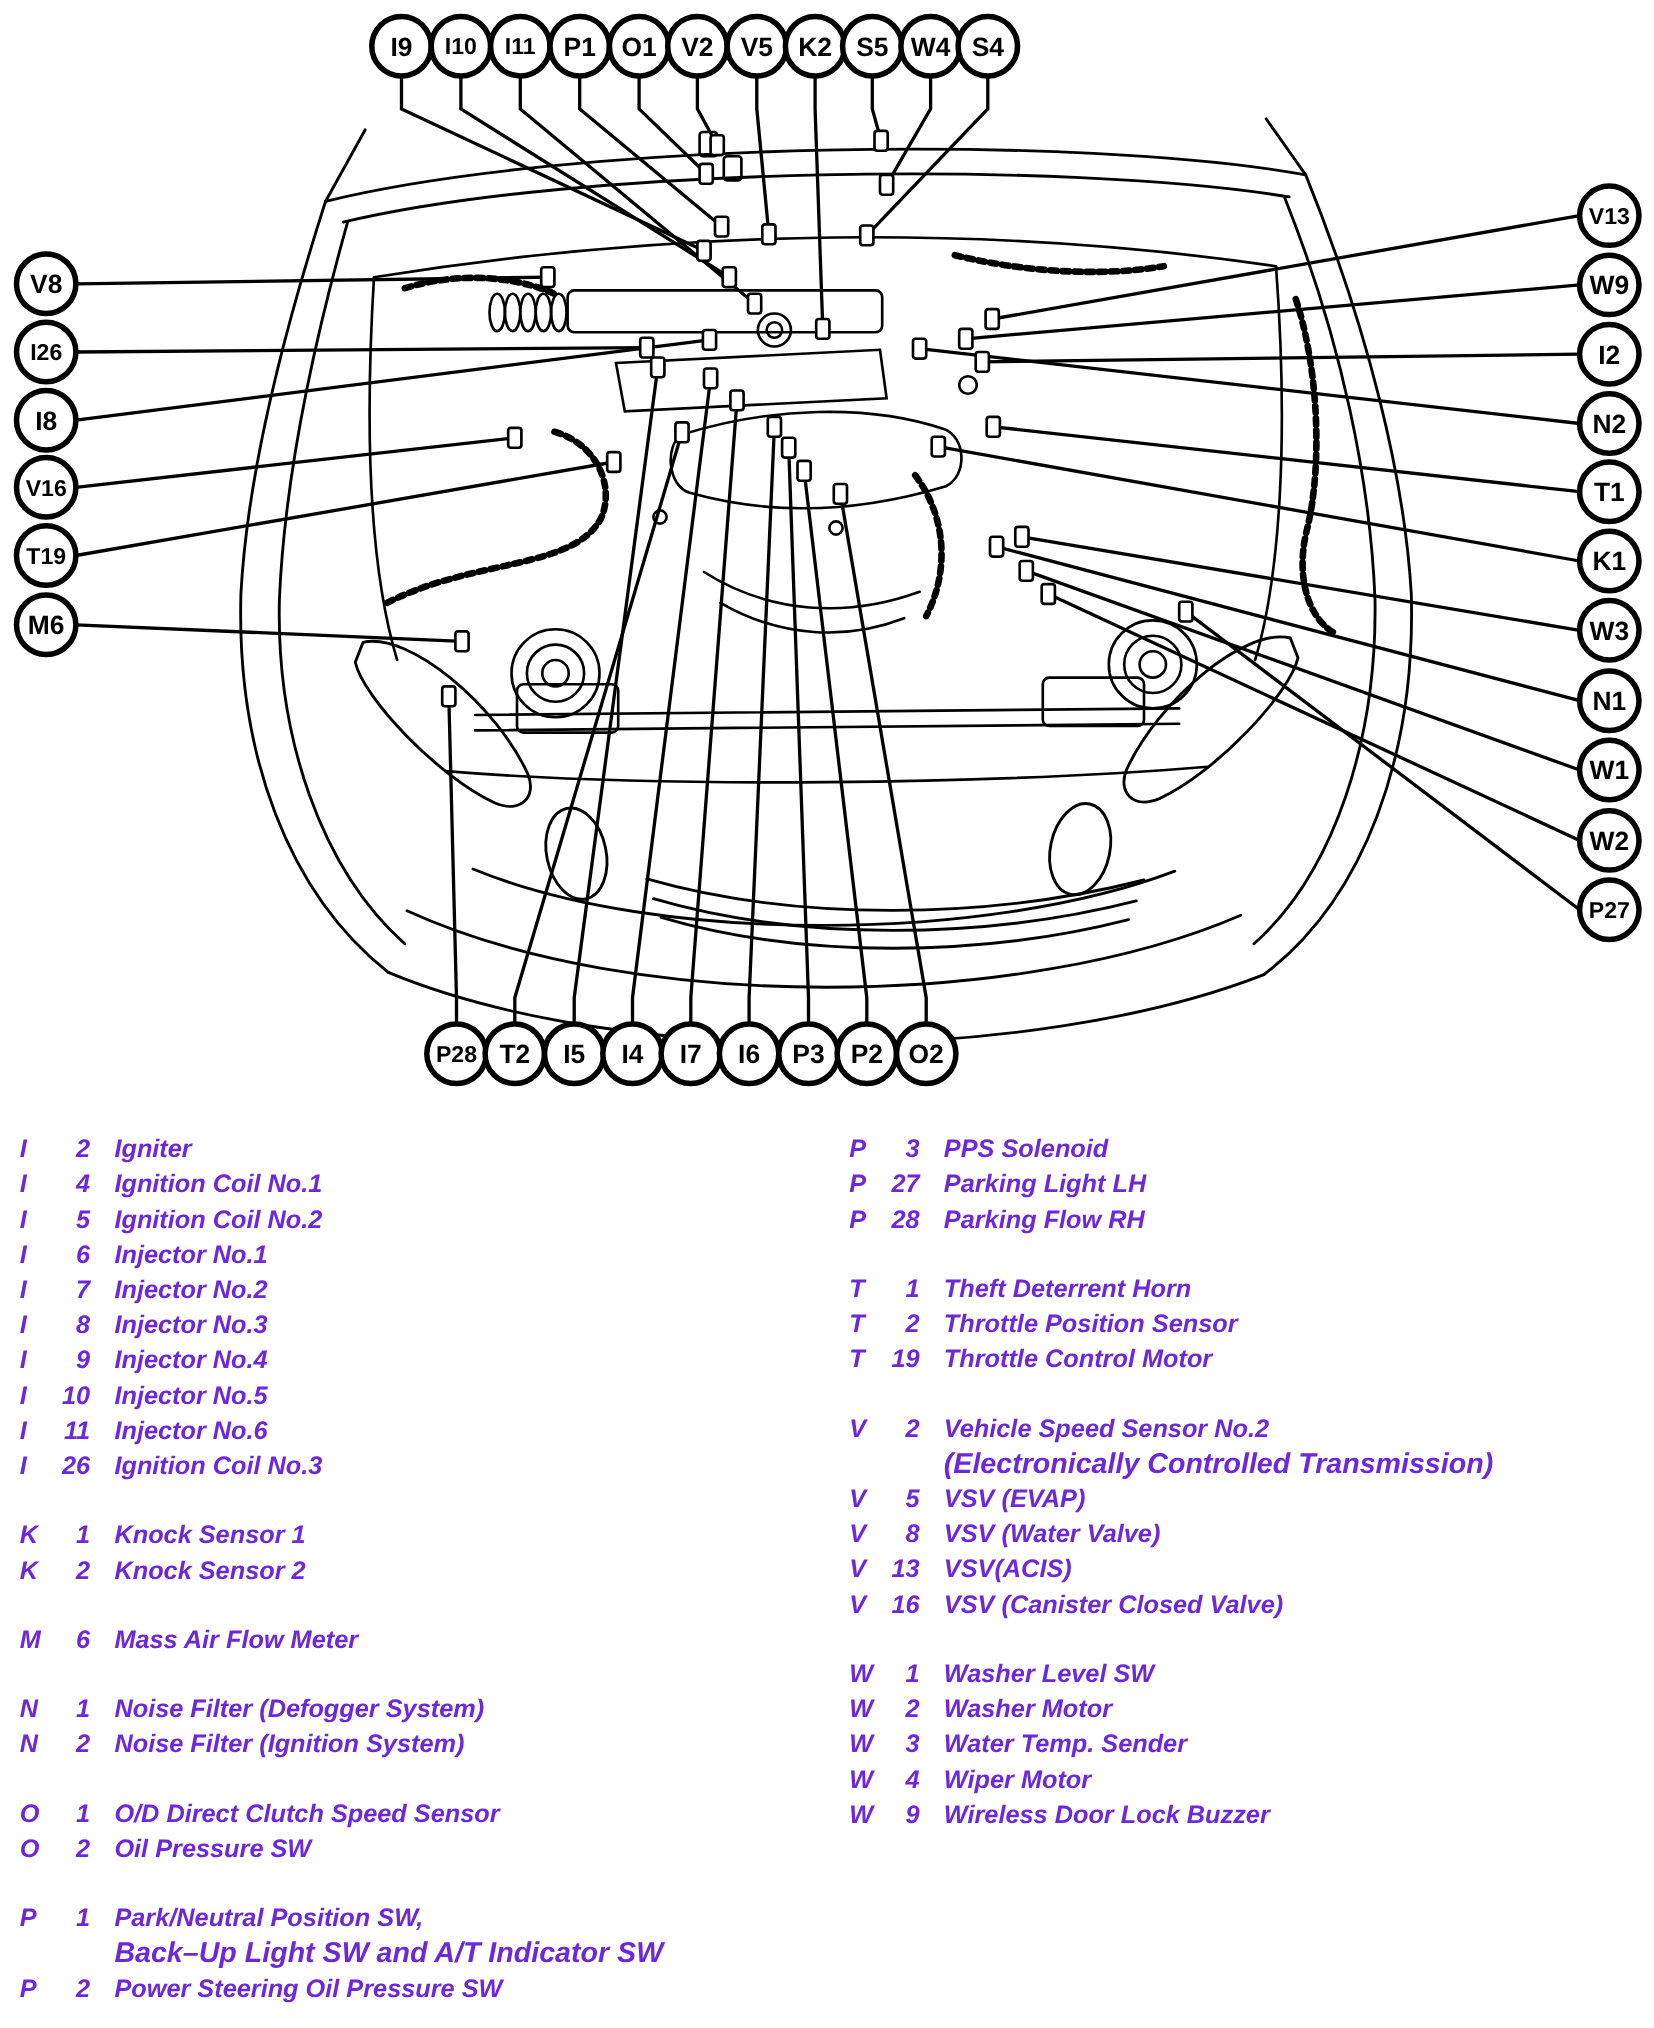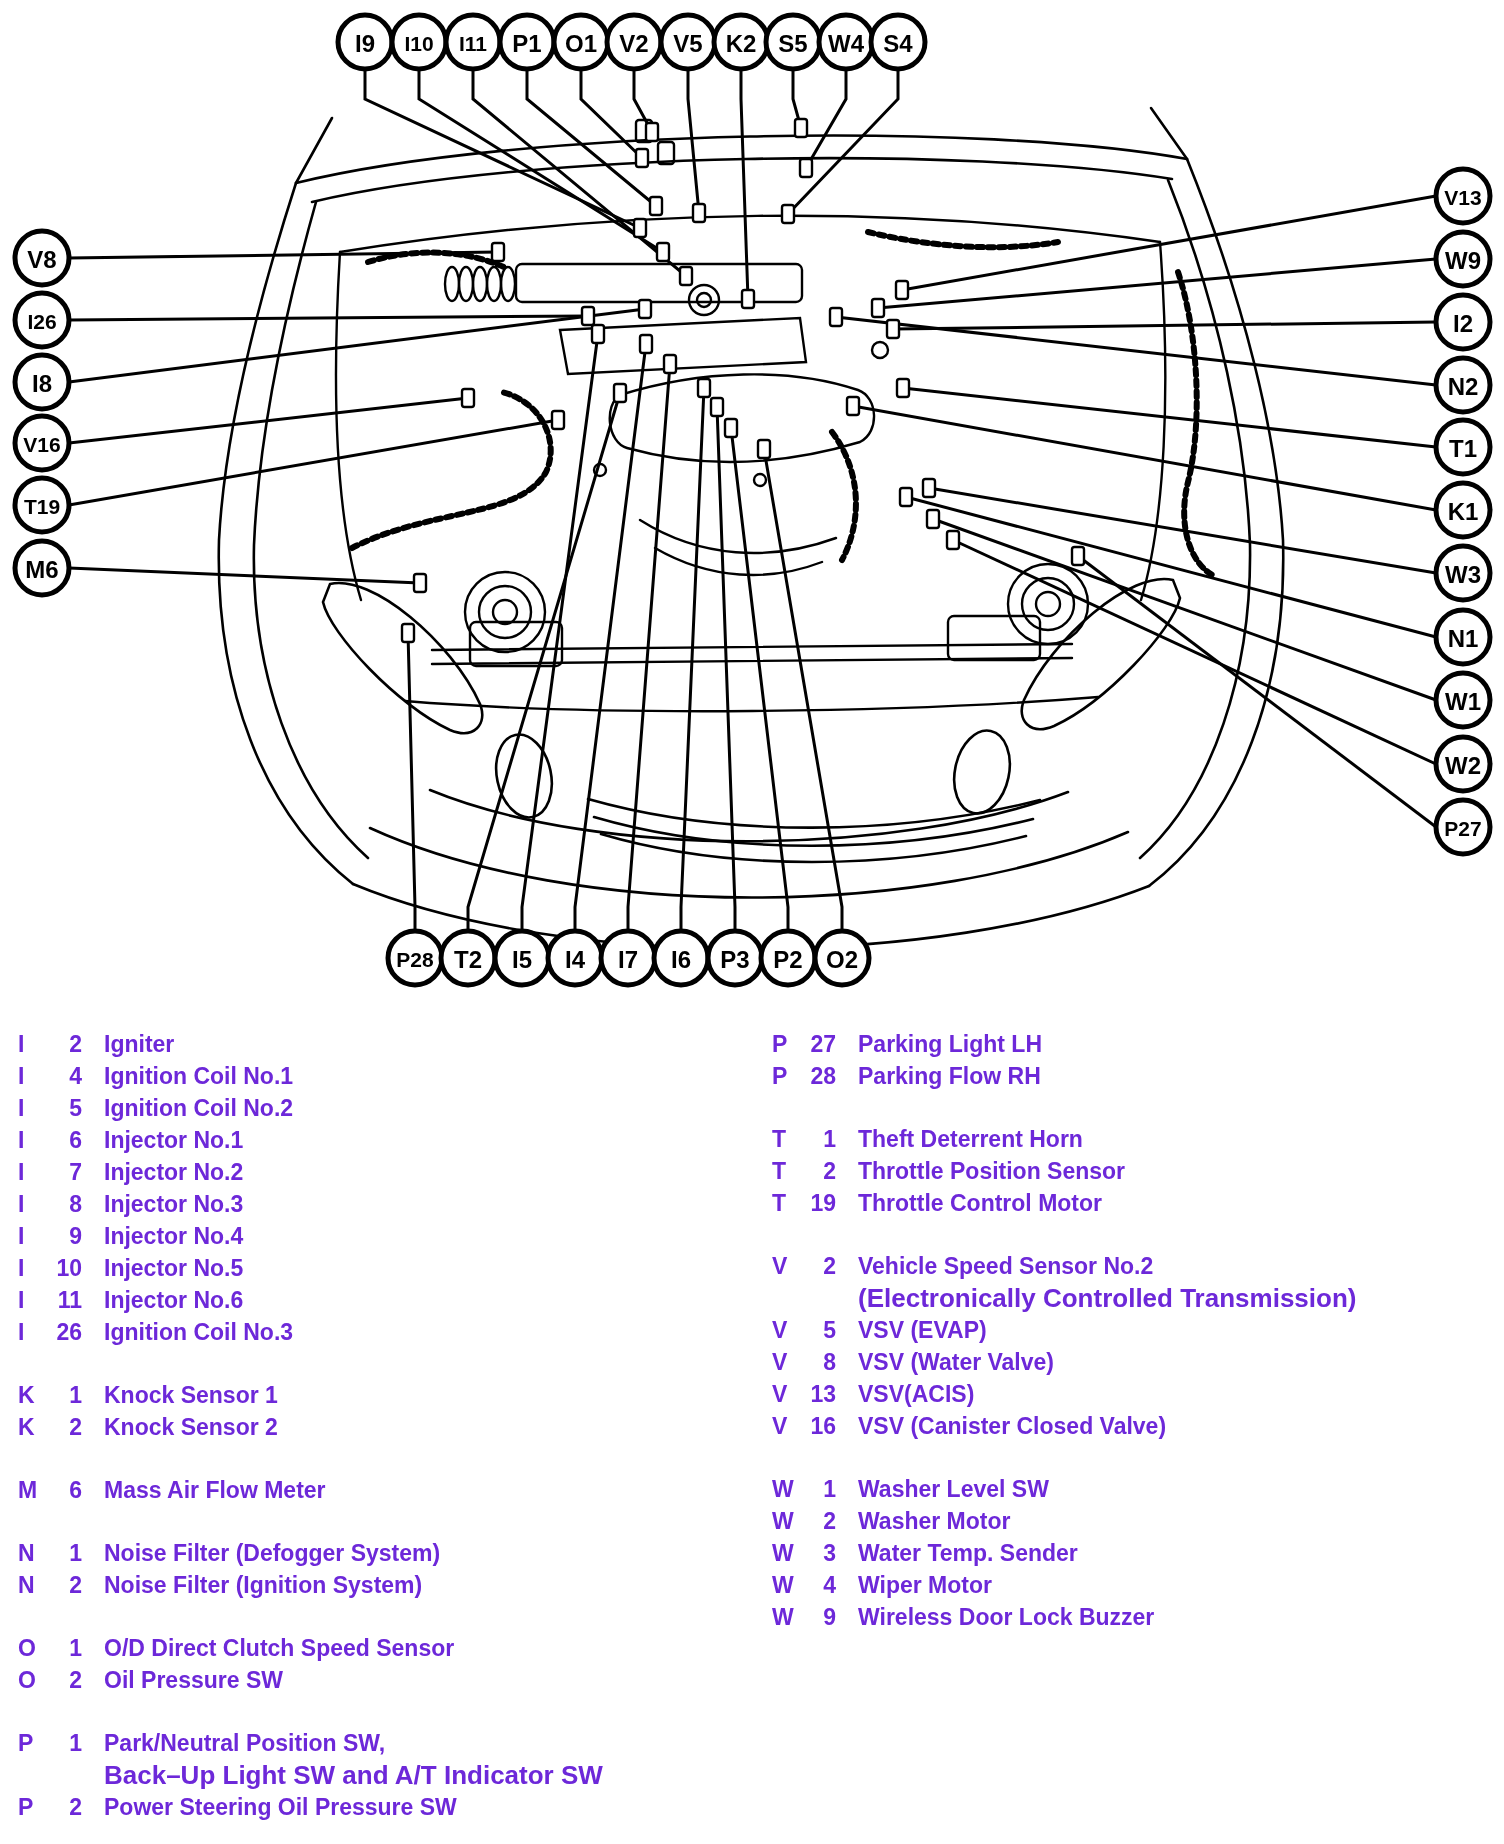--- a/index.html
+++ b/index.html
@@ -6,21 +6,21 @@
   .page{
     position:relative;width:1504px;height:1844px;background:#ffffff;
     font-family:"Liberation Sans","DejaVu Sans",sans-serif;color:#6d28d9;overflow:hidden;
   }
   .diagram{position:absolute;left:0;top:0;width:1504px;height:1010px;}
   .diagram svg{display:block;}
   .legend{position:absolute;left:0;top:1028px;width:1504px;}
   .lcol{position:absolute;top:0;}
   #legend-col-0{left:18px;width:742px;}
   #legend-col-1{left:772px;width:724px;}
-  .lgroup{margin-bottom:31px;}
+  .lgroup{margin-bottom:31px;font-style:italic;}
   .lrow{font-size:23px;line-height:32px;font-weight:bold;white-space:nowrap;}
   .lt{display:inline-block;width:30px;}
   .num{display:inline-block;width:34px;text-align:right;}
   .nm{padding-left:22px;}
   .cont{font-size:26px;line-height:32px;font-weight:bold;padding-left:86px;white-space:nowrap;}
 </style>
 </head>
 <body>
 
 <div class="page">
@@ -352,20 +352,21 @@
           <div class="lrow"><span class="lt">O</span><span class="num">2</span><span class="nm">Oil Pressure SW</span></div>
         </div>
         <div class="lgroup">
           <div class="lrow"><span class="lt">P</span><span class="num">1</span><span class="nm">Park/Neutral Position SW,</span></div>
           <div class="cont">Back–Up Light SW and A/T Indicator SW</div>
           <div class="lrow"><span class="lt">P</span><span class="num">2</span><span class="nm">Power Steering Oil Pressure SW</span></div>
         </div>
       </div>
     <div class="lcol" id="legend-col-1">
         <div class="lgroup">
+          <div class="lrow"><span class="lt">P</span><span class="num">3</span><span class="nm">PPS Solenoid</span></div>
           <div class="lrow"><span class="lt">P</span><span class="num">27</span><span class="nm">Parking Light LH</span></div>
           <div class="lrow"><span class="lt">P</span><span class="num">28</span><span class="nm">Parking Flow RH</span></div>
         </div>
         <div class="lgroup">
           <div class="lrow"><span class="lt">T</span><span class="num">1</span><span class="nm">Theft Deterrent Horn</span></div>
           <div class="lrow"><span class="lt">T</span><span class="num">2</span><span class="nm">Throttle Position Sensor</span></div>
           <div class="lrow"><span class="lt">T</span><span class="num">19</span><span class="nm">Throttle Control Motor</span></div>
         </div>
         <div class="lgroup">
           <div class="lrow"><span class="lt">V</span><span class="num">2</span><span class="nm">Vehicle Speed Sensor No.2</span></div>

